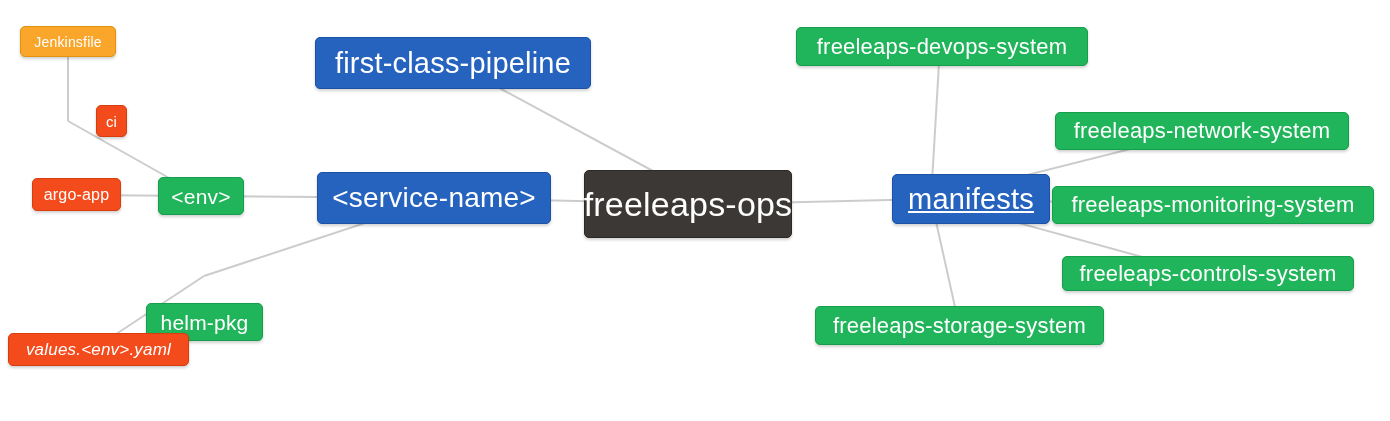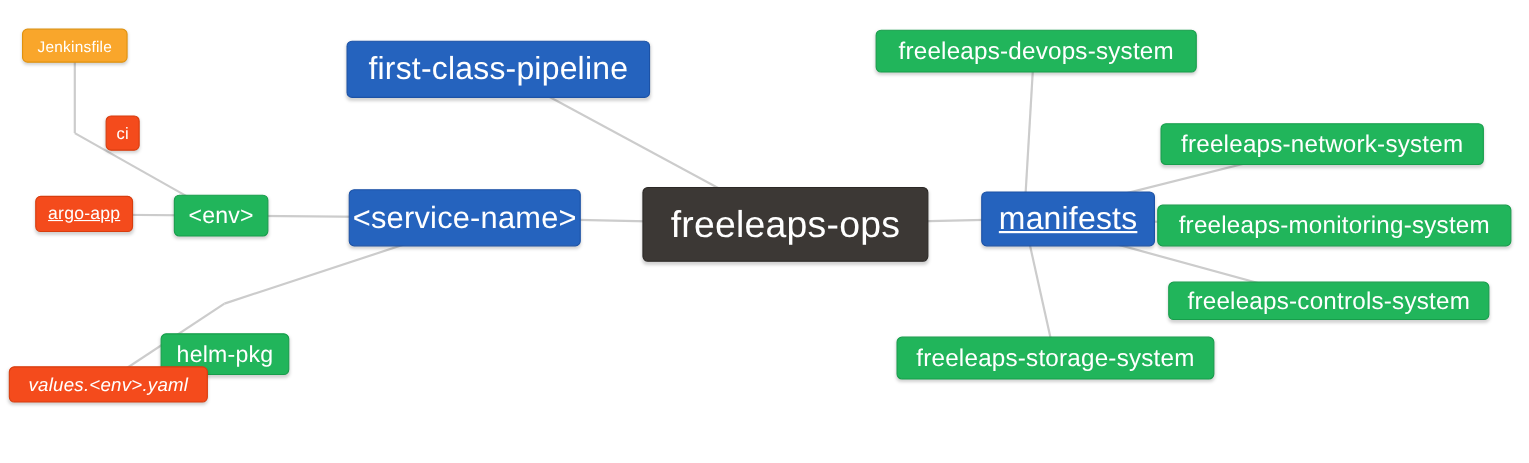--- a/index.html
+++ b/index.html
@@ -34,21 +34,21 @@
     line-height: 1;
     letter-spacing: 0.2px;
   }
   .warning { background: #F9A62B; border: 1px solid #E0920F; }
   .danger  { background: #F44B1C; border: 1px solid #D83D0E; }
   .success { background: #21B55B; border: 1px solid #179E4B; }
   .primary { background: #2563BE; border: 1px solid #1C52A6; }
   .root    { background: #3C3835; border: 1px solid #2B2826; }
   .f14 { font-size: 14px; }
   .f15 { font-size: 15px; }
-  .f16 { font-size: 16px; text-decoration: underline; }
+  .f16 { font-size: 16px; }
   .f17 { font-size: 17px; }
   .f21 { font-size: 21px; }
   .f22 { font-size: 22px; }
   .f28 { font-size: 28px; }
   .f29 { font-size: 29px; }
   .f34 { font-size: 34px; }
 </style>
 </head>
 <body>
 
@@ -78,23 +78,23 @@
   <div class="node danger f16" style="left:32px;  top:178px; width:89px;  height:33px;">argo-app</div>
 
   <div class="node success f21" style="left:158px; top:177px; width:86px;  height:38px;">&lt;env&gt;</div>
 
   <div class="node success f21" style="left:146px; top:257px; width:117px; height:38px;margin-top:46px;">helm-pkg</div>
 
   <div class="node danger f17" style="left:8px;   top:333px; width:181px; height:33px;font-style:italic;">values.&lt;env&gt;.yaml</div>
 
   <div class="node primary f29" style="left:315px; top:37px;  width:276px; height:52px;">first-class-pipeline</div>
 
-  <div class="node primary f28" style="left:317px; top:172px; width:211px; height:52px;">&lt;service-name&gt;</div>
+  <div class="node primary f28" style="left:317px; top:172px; width:234px; height:52px;">&lt;service-name&gt;</div>
 
-  <div class="node root f34" style="left:584px; top:170px; width:260px; height:68px;text-align:center;">freeleaps-ops</div>
+  <div class="node root f34" style="left:584px; top:170px; width:208px; height:68px;text-align:center;">freeleaps-ops</div>
 
   <div class="node primary f29" style="left:892px; top:174px; width:158px; height:50px;text-decoration:underline;">manifests</div>
 
   <div class="node success f22" style="left:796px;  top:27px;  width:292px; height:39px;">freeleaps-devops-system</div>
 
   <div class="node success f22" style="left:1055px; top:112px; width:294px; height:38px;">freeleaps-network-system</div>
 
   <div class="node success f22" style="left:1052px; top:186px; width:322px; height:38px;">freeleaps-monitoring-system</div>
 
   <div class="node success f22" style="left:1062px; top:256px; width:292px; height:35px;">freeleaps-controls-system</div>

